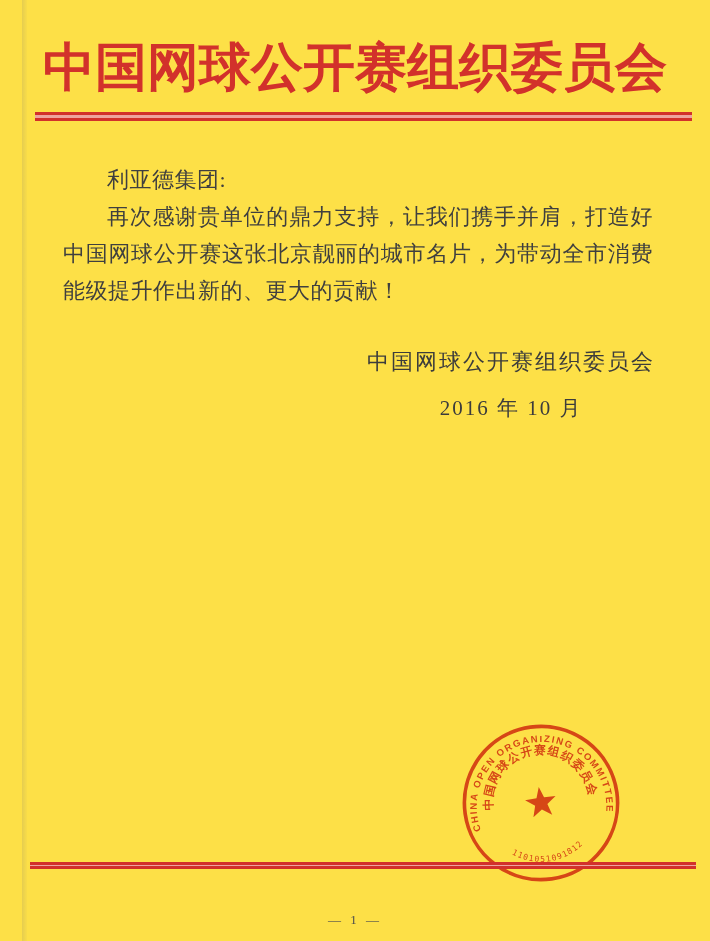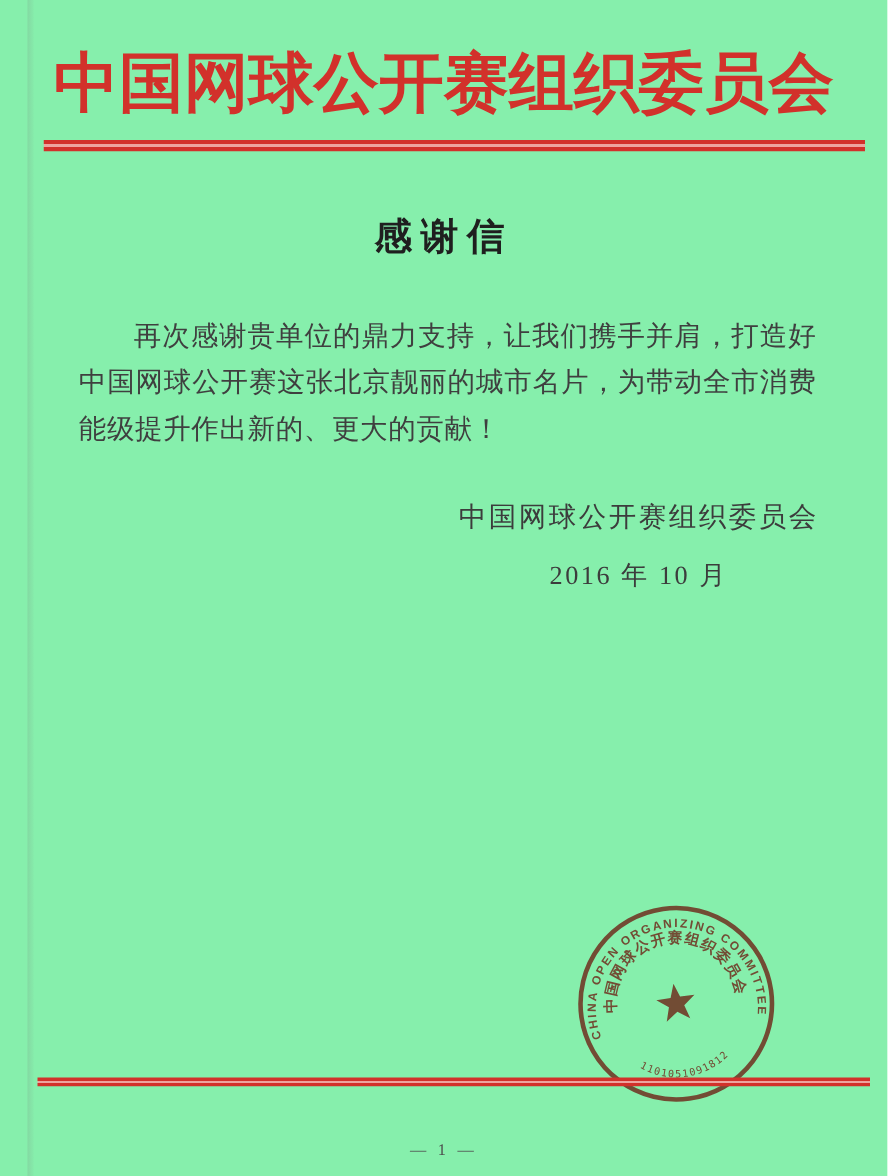--- a/index.html
+++ b/index.html
@@ -1,21 +1,21 @@
 <!DOCTYPE html>
 <html><head>
 <meta charset="utf-8">
 <style>
   * { margin: 0; padding: 0; box-sizing: border-box; }
   html, body { background: #ffffff; }
   .page {
     position: relative;
     width: 710px;
     height: 941px;
-    background: #86efac;
+    background: #fde047;
     overflow: hidden;
     font-family: "Liberation Serif", "DejaVu Serif", serif;
   }
   .scan-edge {
     position: absolute;
     left: 22px; top: 0; bottom: 0; width: 5px;
     background: linear-gradient(90deg, rgba(120,120,120,0.18), rgba(120,120,120,0.03));
   }
   .org-title {
     margin-top: 34px;
@@ -123,23 +123,23 @@
 </head>
 <body>
 
 <div class="page">
   <div class="scan-edge"></div>
 
   <div class="org-title">中国网球公开赛组织委员会</div>
 
   <div class="red-rule"></div>
 
-  <div class="letter-title">感谢信</div>
 
   <div class="body-text">
+    <p class="salutation">利亚德集团:</p>
     <p>再次感谢贵单位的鼎力支持，让我们携手并肩，打造好中国网球公开赛这张北京靓丽的城市名片，为带动全市消费能级提升作出新的、更大的贡献！</p>
   </div>
 
   <div class="sign-area">
     <div class="sign-wrap">
       <div class="sign-name">中国网球公开赛组织委员会</div>
       <div class="sign-date">2016 年 10 月</div>
     </div>
   </div>
 

